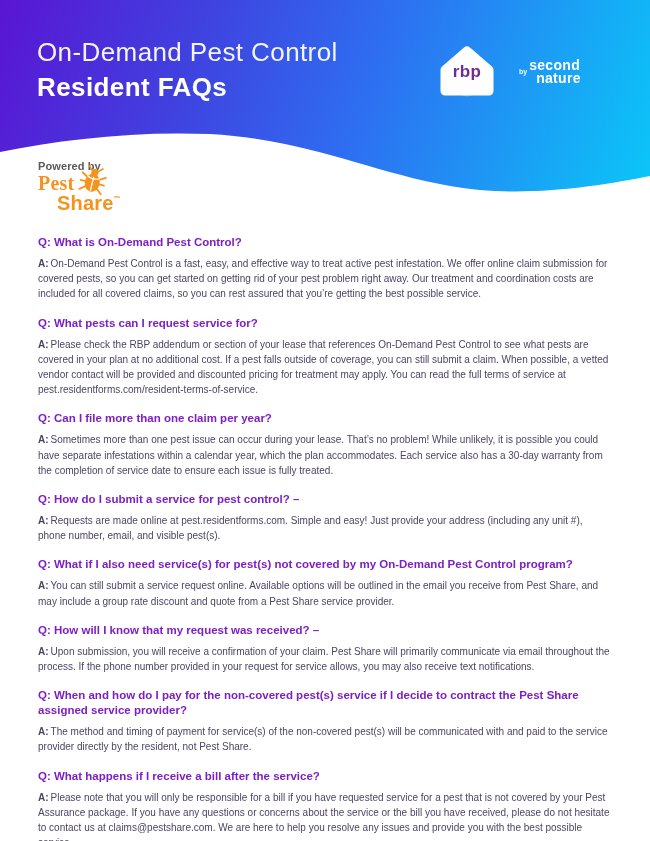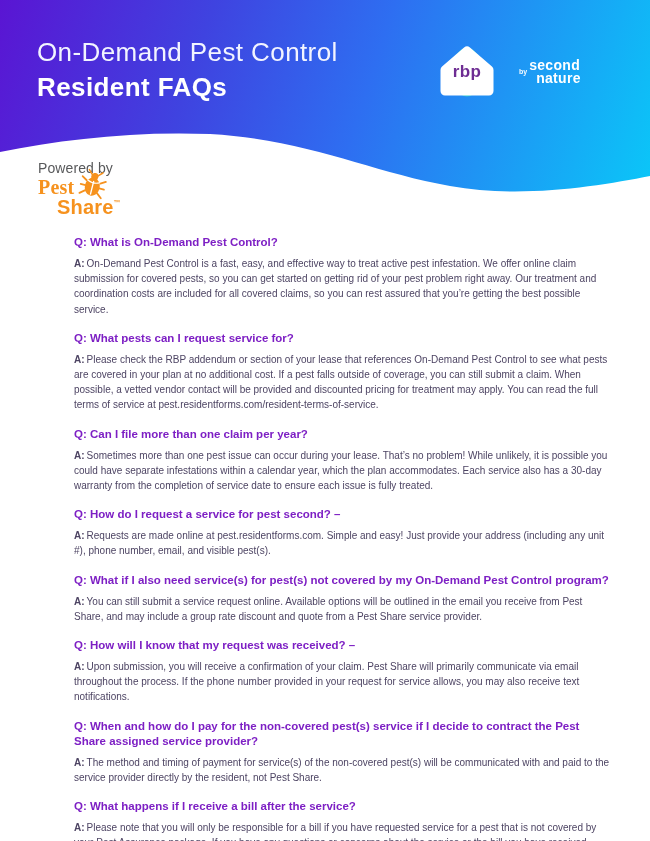--- a/index.html
+++ b/index.html
@@ -45,30 +45,30 @@
     text-align:center; color:#6e2d93; font-size:17px; font-weight:700;
     letter-spacing:0.3px;
   }
   .sn-text { margin-left:11px; padding-top:17px; color:#ffffff; white-space:nowrap; }
   .sn-by { font-size:7px; font-weight:600; vertical-align:9px; margin-right:2px; opacity:0.95; }
   .sn-lines { display:inline-block; font-size:14px; font-weight:700; line-height:12.5px; letter-spacing:0.3px; }
   .sn-line2 { padding-left:7px; }
 
   
   .powered { position:absolute; left:38px; top:160px; }
-  .powered-label { color:#58595b; font-size:14px; font-weight:400; letter-spacing:0.1px; }
+  .powered-label { color:#58595b; font-size:11px; font-weight:700; letter-spacing:0.1px; }
   .ps-row { display:flex; align-items:flex-start; margin-top:1px;font-family:Liberation Serif, serif; }
   .ps-word { color:#f6921e; font-size:20px; font-weight:800; line-height:20px; letter-spacing:0.2px; }
   .ps-bug { margin-left:6px; margin-top:-8px; transform:rotate(14deg); }
   .ps-row2 { padding-left:19px; margin-top:-2px; }
   .ps-tm { color:#f6921e; font-size:7px; font-weight:700; vertical-align:9px; }
 
   
   .faq-list { padding:25px 38px 40px 38px; }
-  .faq-item { margin-bottom:14px; max-width:580px;margin-left:36px; }
+  .faq-item { margin-bottom:14px; max-width:580px; }
   .faq-q {
     margin:0 0 6px 0;
     color:#7d1fc4; font-size:11.5px; font-weight:700; line-height:15px;
   }
   .faq-a {
     margin:0;
     color:#4d4463; font-size:10px; font-weight:400; line-height:15.2px;
   }
   .a-prefix { font-weight:700; margin-right:2px; }
 </style>
@@ -138,21 +138,21 @@
       <h2 class="faq-q">Q: What pests can I request service for?</h2>
       <p class="faq-a"><span class="a-prefix">A:</span><span>Please check the RBP addendum or section of your lease that references On-Demand Pest Control to see what pests are covered in your plan at no additional cost. If a pest falls outside of coverage, you can still submit a claim. When possible, a vetted vendor contact will be provided and discounted pricing for treatment may apply. You can read the full terms of service at pest.residentforms.com/resident-terms-of-service.</span></p>
     </section>
 
     <section class="faq-item">
       <h2 class="faq-q">Q: Can I file more than one claim per year?</h2>
       <p class="faq-a"><span class="a-prefix">A:</span><span>Sometimes more than one pest issue can occur during your lease. That’s no problem! While unlikely, it is possible you could have separate infestations within a calendar year, which the plan accommodates. Each service also has a 30-day warranty from the completion of service date to ensure each issue is fully treated.</span></p>
     </section>
 
     <section class="faq-item">
-      <h2 class="faq-q">Q: How do I request a service for pest second? –</h2>
+      <h2 class="faq-q">Q: How do I submit a service for pest control? –</h2>
       <p class="faq-a"><span class="a-prefix">A:</span><span>Requests are made online at pest.residentforms.com. Simple and easy! Just provide your address (including any unit #), phone number, email, and visible pest(s).</span></p>
     </section>
 
     <section class="faq-item">
       <h2 class="faq-q">Q: What if I also need service(s) for pest(s) not covered by my On-Demand Pest Control program?</h2>
       <p class="faq-a"><span class="a-prefix">A:</span><span>You can still submit a service request online. Available options will be outlined in the email you receive from Pest Share, and may include a group rate discount and quote from a Pest Share service provider.</span></p>
     </section>
 
     <section class="faq-item">
       <h2 class="faq-q">Q: How will I know that my request was received? –</h2>

